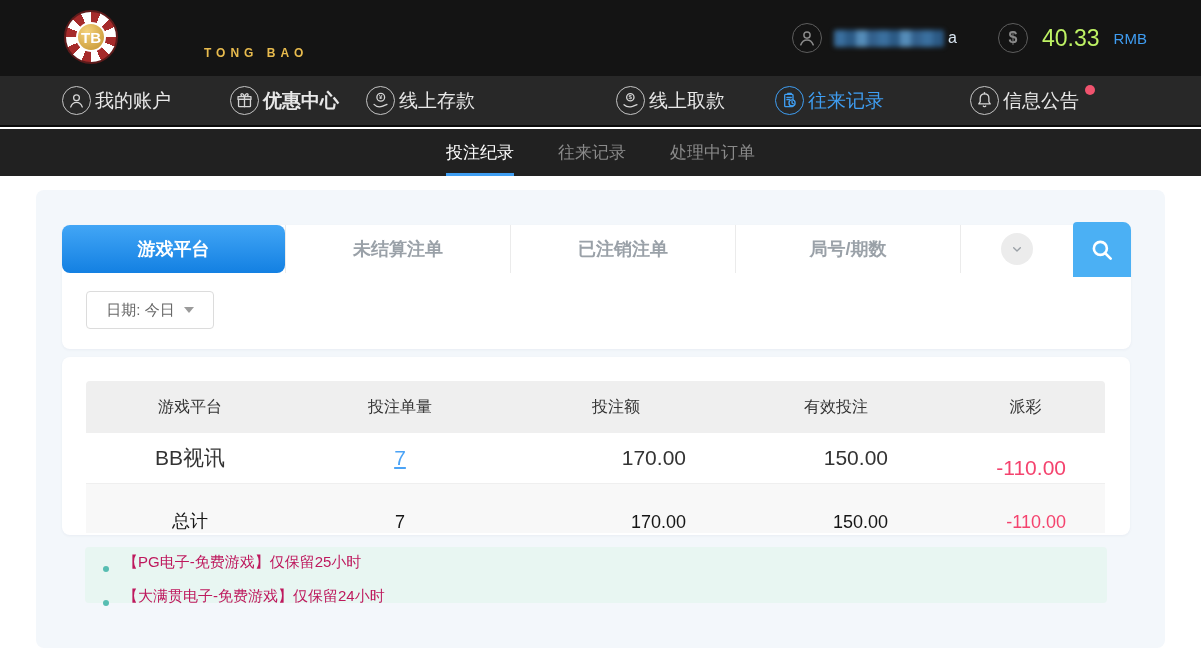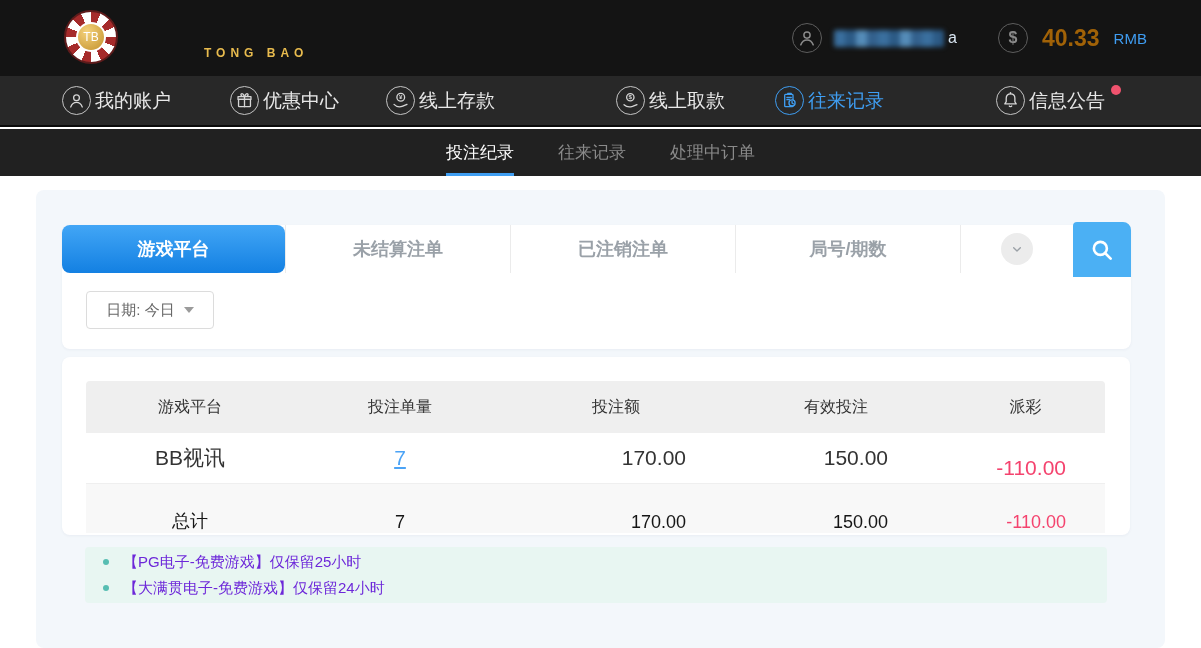--- a/index.html
+++ b/index.html
@@ -10,51 +10,51 @@
   
   .hdr { position:absolute; left:0; top:0; width:1201px; height:76px; background:#141414; }
   .chip { position:absolute; left:64px; top:10px; width:54px; height:54px; border-radius:50%;
           background:conic-gradient(#a62b2b 0 22deg,#fff 22deg 45deg,#a62b2b 45deg 67deg,#fff 67deg 90deg,
             #a62b2b 90deg 112deg,#fff 112deg 135deg,#a62b2b 135deg 157deg,#fff 157deg 180deg,
             #a62b2b 180deg 202deg,#fff 202deg 225deg,#a62b2b 225deg 247deg,#fff 247deg 270deg,
             #a62b2b 270deg 292deg,#fff 292deg 315deg,#a62b2b 315deg 337deg,#fff 337deg 360deg);
           border:2px solid #5e1b1b; display:flex; align-items:center; justify-content:center; }
   .chip-core { width:30px; height:30px; border-radius:50%; background:radial-gradient(circle at 35% 30%,#f4d27c,#c3912c);
           border:2px solid #fff; display:flex; align-items:center; justify-content:center;
-          color:#fff; font-size:12px; font-weight:normal; }
+          color:#fff; font-size:15px; font-weight:bold; }
   .brand-cn { position:absolute; left:128px; top:8px; font-size:38px; font-weight:bold; letter-spacing:2px;
           background:linear-gradient(180deg,#fdeeb0 0%,#f2cf70 48%,#c79a2e 100%);
           -webkit-background-clip:text; background-clip:text; color:transparent; }
   .brand-en { position:absolute; left:204px; top:46px; font-size:12px; font-weight:bold; letter-spacing:5px;
           color:#e8bb4e; }
   .acct { position:absolute; left:792px; top:0; height:76px; display:flex; align-items:center; gap:12px; }
   .ic-round { width:30px; height:30px; border-radius:50%; border:1.5px solid #5d5d5d; color:#8a8a8a;
           display:flex; align-items:center; justify-content:center; flex:none; }
   .ic-round svg { width:22px; height:22px; stroke:currentColor; fill:none; stroke-width:1.6; stroke-linecap:round; }
   .user-blur { width:110px; height:17px; border-radius:2px; filter:blur(2.5px);
           background:repeating-linear-gradient(90deg,#3a6f9e 0 11px,#2c5a85 11px 22px,#558cb8 22px 33px,#33618d 33px 44px); }
   .user-suffix { color:#d9e6f2; font-size:16px; margin-left:-8px; }
   .bal { position:absolute; left:998px; top:0; height:76px; display:flex; align-items:center; gap:14px; }
   .dollar-glyph { font-size:16px; font-weight:bold; }
-  .bal-num { color:#a16207; font-size:23px; font-weight:bold; }
+  .bal-num { color:#bef264; font-size:23px; font-weight:normal; }
   .bal-cur { color:#3f9df2; font-size:15px;text-align:center; }
 
   
   .nav { position:absolute; left:0; top:76px; width:1201px; height:51px; background:#282828;
          border-bottom:2px solid #0a0a0a; }
   .nav-item { position:absolute; top:0; height:49px; display:flex; align-items:center; gap:4px;
          color:#e8e8e8; font-size:19px; cursor:pointer; }
   .nav-item .nav-ic { width:29px; height:29px; border:1.5px solid #c4c4c4; border-radius:50%;
          display:flex; align-items:center; justify-content:center; color:#d6d6d6; flex:none; }
   .nav-item .nav-ic svg { width:21px; height:21px; stroke:currentColor; fill:none; stroke-width:1.5; stroke-linecap:round; stroke-linejoin:round; }
   .nav-item.active { color:#3f9ef2; }
   .nav-item.active .nav-ic { border-color:#3f9ef2; color:#3f9ef2; }
-  .nav-item:nth-of-type(1){ left:62px; } .nav-item:nth-of-type(2){ left:230px; }
-  .nav-item:nth-of-type(3){ left:386px; } .nav-item:nth-of-type(4){ left:616px; }
-  .nav-item:nth-of-type(5){ left:775px; } .nav-item:nth-of-type(6){ left:996px; }
+  .nav-item:nth-of-type(1){ left:62px; } .nav-item:nth-of-type(2){ left:230px;font-weight:bold; }
+  .nav-item:nth-of-type(3){ left:366px; } .nav-item:nth-of-type(4){ left:616px; }
+  .nav-item:nth-of-type(5){ left:775px; } .nav-item:nth-of-type(6){ left:970px; }
   .red-dot { position:absolute; right:-16px; top:9px; width:10px; height:10px; border-radius:50%; background:#f0536e; }
 
   
   .subnav { position:absolute; left:0; top:129px; width:1201px; height:47px; background:#212121;
             display:flex; justify-content:center; gap:44px; }
   .subnav-item { height:47px; display:flex; align-items:center; font-size:17px; color:#8a8a8a;
             cursor:pointer; border-bottom:3px solid transparent; padding-top:3px; }
   .subnav-item.active { color:#fff; border-bottom-color:#3f9ef2; }
 
   
@@ -98,21 +98,21 @@
   .c0 { width:208px; } .c1 { width:212px; } .c2 { width:220px; } .c3 { width:220px; } .c4 { width:159px; }
   .t-data .c2, .t-total .c2 { justify-content:flex-end; padding-right:40px; }
   .t-data .c3, .t-total .c3 { justify-content:flex-end; padding-right:58px; }
   .t-data .c4, .t-total .c4 { justify-content:flex-end; padding-right:39px;margin-top:20px; }
   .neg { color:#f4436e; }
   a.count-link { color:#4ba3f6; text-decoration:underline; cursor:pointer; }
 
   
   .notes { position:absolute; left:85px; top:547px; width:1022px; height:56px; background:#e8f6f2;
          border-radius:4px; display:flex; flex-direction:column; justify-content:center; gap:7px; }
-  .note-line { display:flex; align-items:center; font-size:15px; color:#6d28d9; }
+  .note-line { display:flex; align-items:flex-end; font-size:15px; color:#be185d;margin-top:8px; }
   .note-dot { width:6px; height:6px; border-radius:50%; background:#57bdb2; margin:0 14px 0 18px; flex:none; }
 </style>
 </head>
 <body>
 
 <div id="app">
 
   <div class="hdr">
     <div class="chip">
       <div class="chip-core">TB</div>

